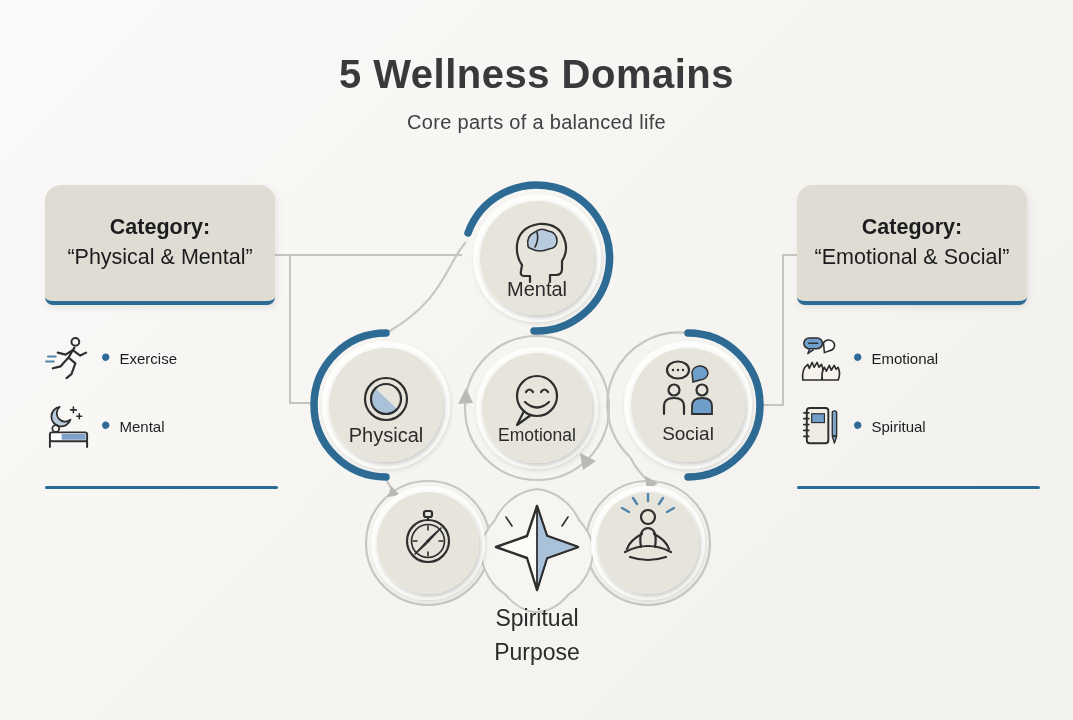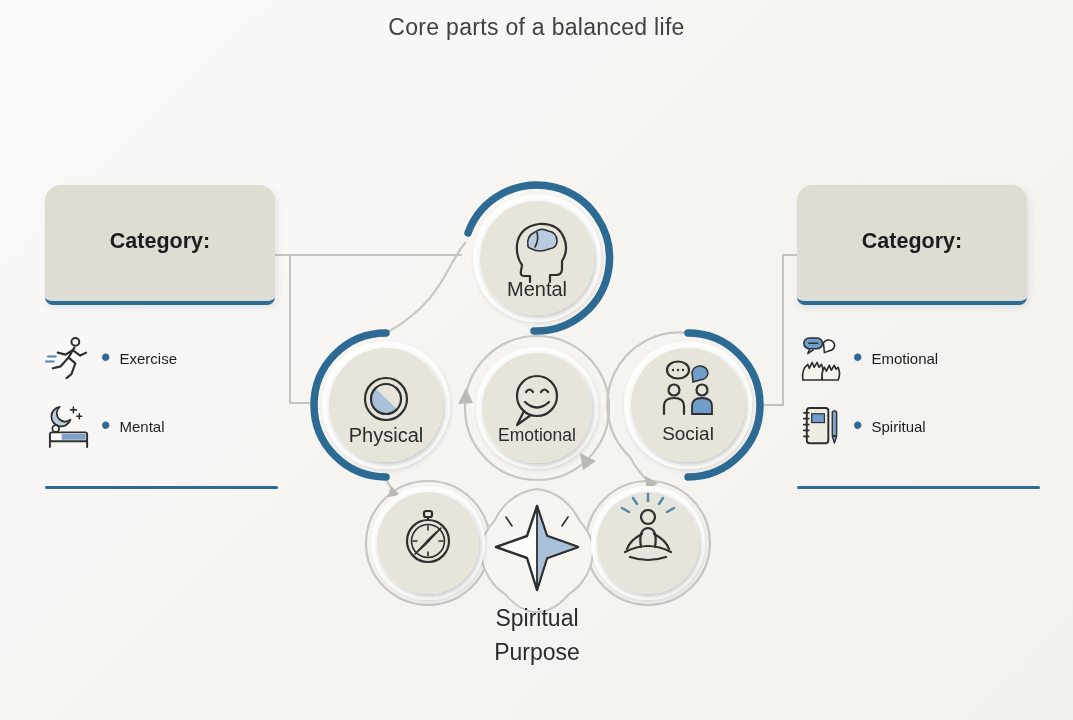--- a/index.html
+++ b/index.html
@@ -4,21 +4,21 @@
 <style>
   html,body{margin:0;padding:0;}
   body{
     width:1073px;height:720px;position:relative;overflow:hidden;
     font-family:"Liberation Sans",sans-serif;
     background:linear-gradient(135deg,#fbfaf9 0%,#f6f5f2 45%,#f2f1ee 100%);
   }
   
   .header{position:absolute;top:0;left:0;width:100%;text-align:center;}
   .title{margin-top:52px;font-size:40px;font-weight:bold;color:#39393c;letter-spacing:.5px;}
-  .subtitle{margin-top:14px;font-size:23px;font-weight:400;color:#414144;letter-spacing:.3px;}
+  .subtitle{margin-top:14px;font-size:20px;font-weight:400;color:#414144;letter-spacing:.3px;}
   
   .panel{position:absolute;top:185px;width:230px;}
   #left-panel{left:45px;}
   #right-panel{left:797px;}
   .cat-box{
     height:120px;background:#dfdcd3;border-radius:16px 16px 8px 8px;
     border-bottom:4px solid #2d6b94;display:flex;flex-direction:column;
     justify-content:center;text-align:center;font-size:21.5px;color:#1c1c1e;
     line-height:1.3;padding:4px 8px;box-sizing:border-box;
     box-shadow:2px 3px 7px rgba(0,0,0,.08);
@@ -41,20 +41,21 @@
   .bubble{fill:#e7e4dc;}
   .domain-label{fill:#2b2b2b;font-family:"Liberation Sans",sans-serif;font-weight:500;text-anchor:middle;}
   .ink{stroke:#2e2e2e;fill:none;stroke-width:2.2;stroke-linecap:round;stroke-linejoin:round;}
   .ink-thin{stroke:#2e2e2e;fill:none;stroke-width:1.6;stroke-linecap:round;stroke-linejoin:round;}
   .arrowhead{fill:#bbb9b4;}
 </style>
 </head>
 <body>
 
 <div class="header">
+  <div class="title">5 Wellness Domains</div>
   <div class="subtitle">Core parts of a balanced life</div>
 </div>
 
 <svg id="diagram" width="1073" height="720" viewBox="0 0 1073 720">
   <defs>
     <filter id="ds" x="-30%" y="-30%" width="160%" height="160%">
       <feDropShadow dx="1.5" dy="2.5" stdDeviation="2.5" flood-color="#000" flood-opacity="0.22"></feDropShadow>
     </filter>
     <filter id="soft" x="-30%" y="-30%" width="160%" height="160%">
       <feDropShadow dx="1" dy="2" stdDeviation="2" flood-color="#000" flood-opacity="0.10"></feDropShadow>
@@ -187,20 +188,21 @@
     </g>
   </g>
 
   <text class="domain-label" x="537" y="626" font-size="23">Spiritual</text>
   <text class="domain-label" x="537" y="660" font-size="23">Purpose</text>
 </svg>
 
 <div class="panel" id="left-panel">
   <div class="cat-box">
     <div class="cat-label">Category:</div>
+    <div class="cat-value">“Physical &amp; Mental”</div>
   </div>
   <div class="items">
     <div class="item">
       <svg viewBox="0 0 48 48">
         <path d="M3,22 h8 M1,27 h8" stroke="#4e86ad" stroke-width="2" stroke-linecap="round" fill="none"></path>
         <circle cx="31" cy="7" r="4" fill="none" stroke="#2e2e2e" stroke-width="2"></circle>
         <path d="M30,13 C27,17 26,20 24,23 M29,15 L21,20 L13,18 M29,16 L36,21 L42,18
                  M24,23 L31,29 L27,40 L22,44 M24,23 L16,32 L8,34" fill="none" stroke="#2e2e2e" stroke-width="2.2" stroke-linecap="round" stroke-linejoin="round"></path>
       </svg>
       <span class="bullet">•</span>
@@ -218,20 +220,21 @@
       <span class="bullet">•</span>
       <span class="item-label">Mental</span>
     </div>
   </div>
   <div class="divider"></div>
 </div>
 
 <div class="panel" id="right-panel">
   <div class="cat-box">
     <div class="cat-label">Category:</div>
+    <div class="cat-value">“Emotional &amp; Social”</div>
   </div>
   <div class="items">
     <div class="item">
       <svg viewBox="0 0 48 48">
         <rect x="7" y="3" width="19" height="11" rx="5.5" fill="#6f9ecb" stroke="#2e2e2e" stroke-width="1.6"></rect>
         <path d="M12,8.5 h9" stroke="#2e2e2e" stroke-width="1.6" stroke-linecap="round"></path>
         <path d="M13,14 l-2,5 l6,-4" fill="#6f9ecb" stroke="#2e2e2e" stroke-width="1.4" stroke-linejoin="round"></path>
         <path d="M27,8 a6,5.5 0 1 1 6,8 l-5,2 z" fill="#ffffff" stroke="#2e2e2e" stroke-width="1.6" stroke-linejoin="round"></path>
         <path d="M6,46 C5,39 7,33 11,30 L12.5,34 L15.5,28 L17.5,33 L20.5,28 L22.5,33 L25,30 C27,34 27,41 25,46 Z" fill="#f6f3ec" stroke="#2e2e2e" stroke-width="1.7" stroke-linejoin="round"></path>
         <path d="M26,46 C25,41 26,36 28,33 L30,37 L33,31 L35,36 L38,31 L40,35 L42,33 C44,38 44,42 42,46 Z" fill="#f6f3ec" stroke="#2e2e2e" stroke-width="1.7" stroke-linejoin="round"></path>

